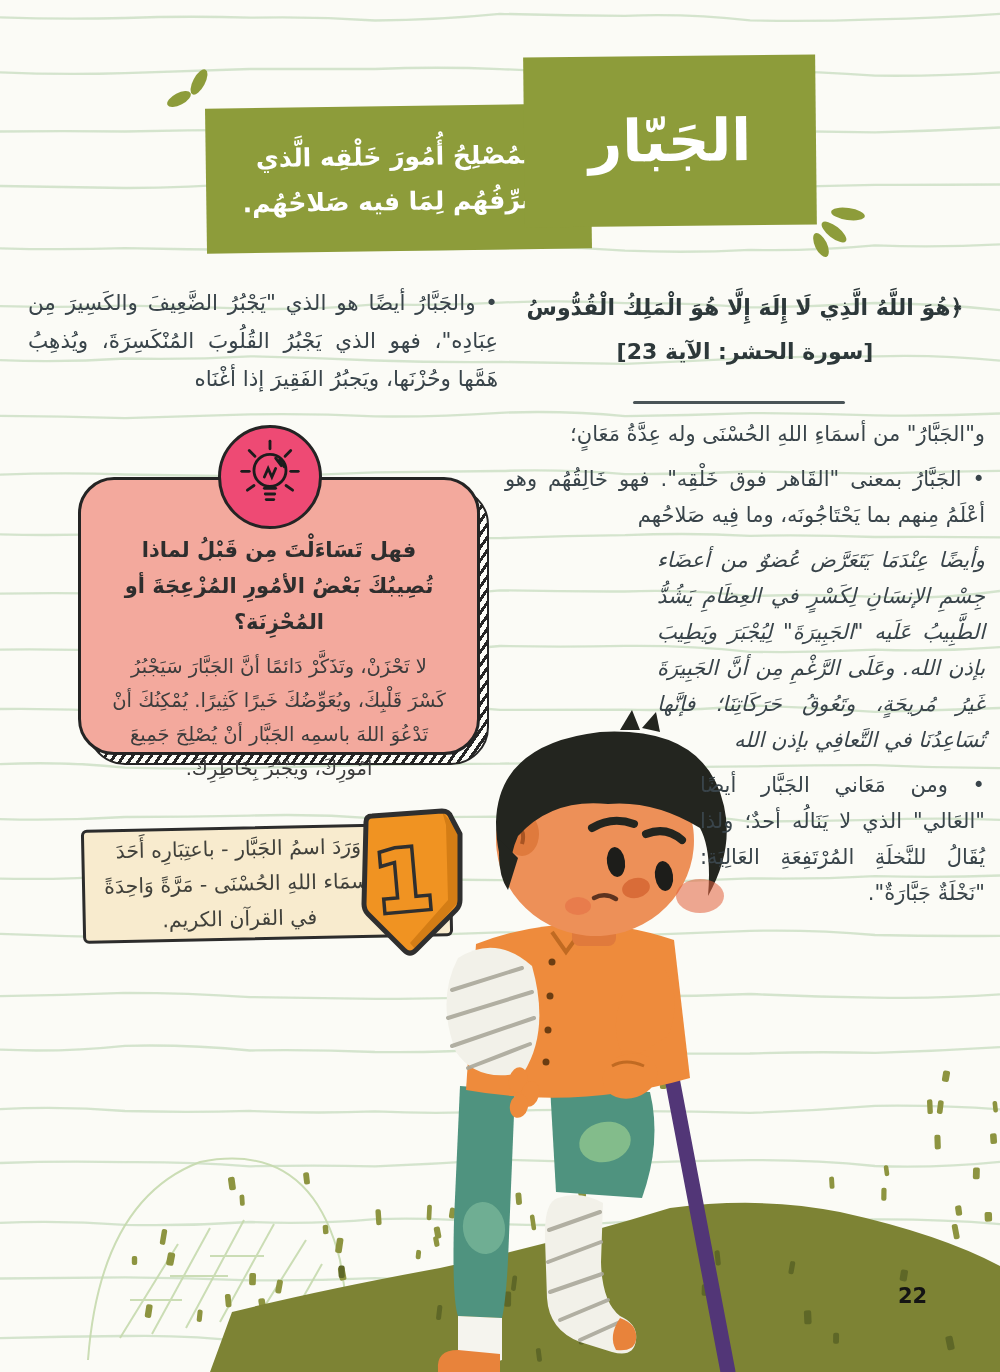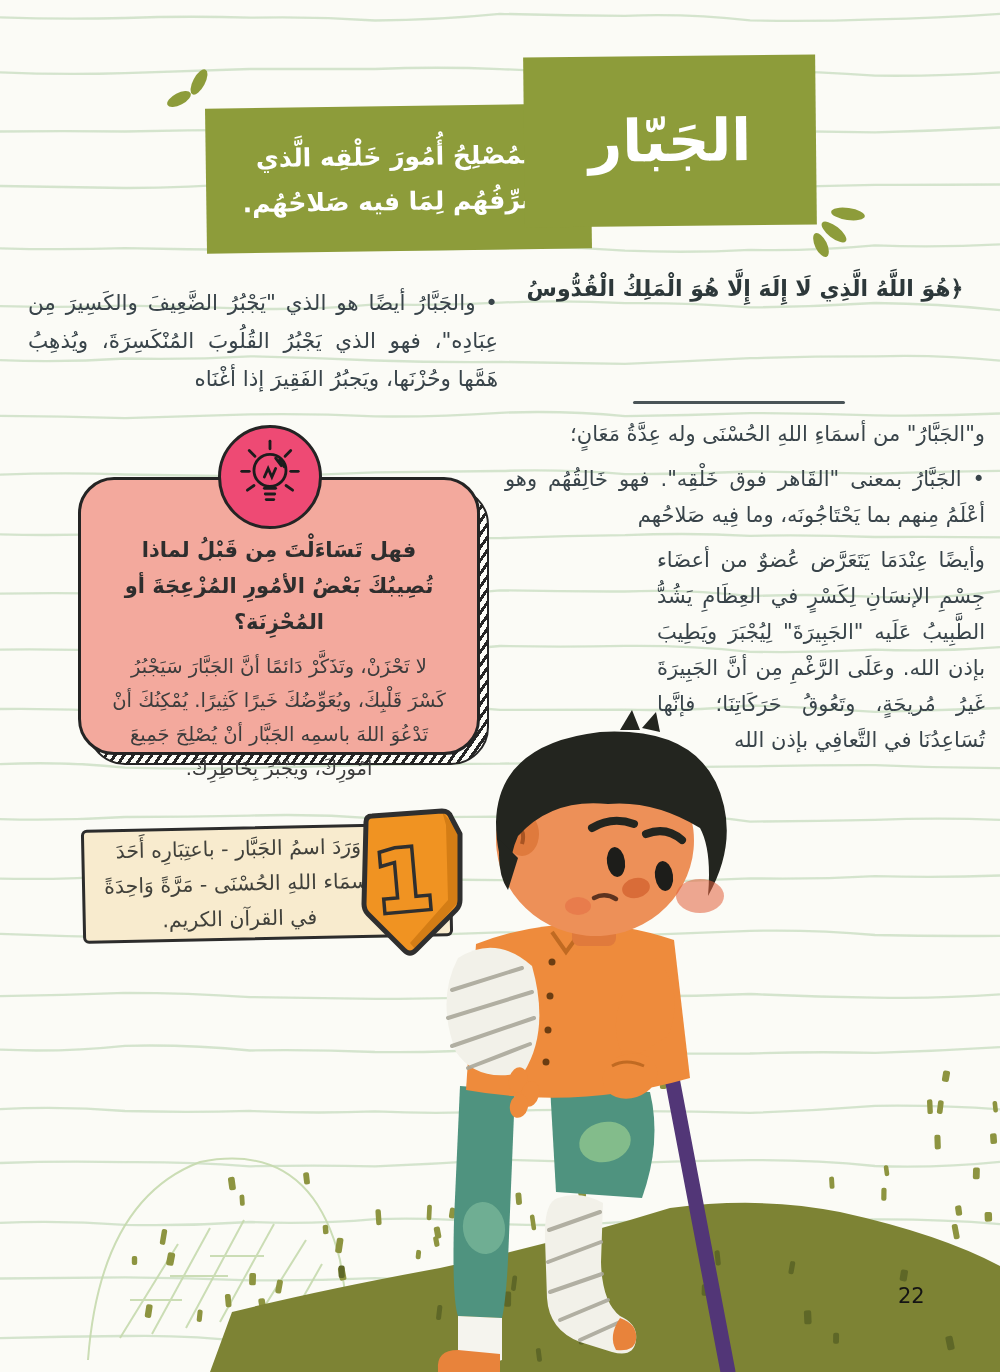--- a/index.html
+++ b/index.html
@@ -6,38 +6,38 @@
   body{width:1000px;height:1372px;background:#fbfbf6;font-family:"DejaVu Sans",sans-serif;overflow:hidden;}
   #page{position:relative;width:1000px;height:1372px;overflow:hidden;background:#fbfbf6;}
   #nb-lines{position:absolute;left:0;top:0;width:1000px;height:1372px;z-index:0;}
   #illustration{position:absolute;left:60px;top:700px;width:940px;height:672px;z-index:1;pointer-events:none;}
   .green-box{position:absolute;background:#8d9c3a;z-index:2;}
   #title-box{left:524px;top:56px;width:292px;height:170px;transform:rotate(-0.6deg);display:flex;align-items:center;justify-content:center;}
   #title-box .t{color:#fff;font-size:58px;font-weight:bold;line-height:1;}
   #subtitle-box{left:206px;top:106px;width:385px;height:145px;transform:rotate(-0.8deg);display:flex;flex-direction:column;align-items:center;justify-content:center;}
   #subtitle-box .s{color:#fff;font-size:25px;font-weight:bold;line-height:45px;white-space:nowrap;direction:rtl;}
   .leaf{position:absolute;z-index:2;}
-  #verse{position:absolute;left:500px;top:267px;width:490px;z-index:3;text-align:center;color:#2d383a;font-weight:bold;font-size:22px;line-height:44px;}
+  #verse{position:absolute;left:500px;top:286px;width:490px;z-index:3;text-align:center;color:#2d383a;font-weight:bold;font-size:22px;line-height:44px;}
   #verse .vline{white-space:nowrap;direction:rtl;}
   #verse-divider{position:absolute;left:633px;top:401px;width:212px;height:3px;background:#4a5457;border-radius:2px;z-index:3;}
   #right-col{position:absolute;left:505px;top:416px;width:480px;z-index:3;direction:rtl;}
   #right-col p{margin:0 0 9px 0;font-size:21px;line-height:36px;color:#39444a;text-align:justify;}
-  #right-col p.narrow1{margin-left:152px;}
+  #right-col p.narrow1{margin-left:152px;font-style:italic;}
   #right-col p.narrow2{margin-left:195px;}
   #left-par{position:absolute;left:28px;top:284px;width:470px;z-index:3;direction:rtl;font-size:21.5px;line-height:38px;color:#39444a;text-align:justify;}
   #tip-wrap{position:absolute;left:78px;top:477px;width:402px;height:278px;z-index:3;}
   #tip-shadow{position:absolute;left:9px;top:10px;width:100%;height:100%;border-radius:38px;background:repeating-linear-gradient(125deg,#262626 0 3px,#fdfdf8 3px 7.5px);border:2px solid #262626;box-sizing:border-box;}
   #tip-box{position:absolute;left:0;top:0;width:100%;height:100%;background:#f3a99d;border:3.5px solid #242424;border-radius:36px;box-sizing:border-box;padding:52px 26px 0 26px;}
   #tip-box .q{direction:rtl;text-align:center;font-weight:bold;font-size:21px;line-height:36px;color:#2e2e2e;margin:0;}
   #tip-box .b{direction:rtl;text-align:center;font-size:19.5px;line-height:34px;color:#3c3c3c;margin:10px 4px 0 4px;}
   #bulb-circle{position:absolute;left:218px;top:425px;width:104px;height:104px;border-radius:50%;background:#ee4a74;border:3.5px solid #242424;box-sizing:border-box;z-index:4;}
   #fact-box{position:absolute;left:82px;top:826px;width:370px;height:114px;background:#f8ebce;border:3px solid #2c2c2c;border-radius:6px;transform:rotate(-1.2deg);z-index:3;box-sizing:border-box;display:flex;align-items:center;justify-content:center;padding:8px 70px 8px 14px;}
   #fact-box .f{direction:rtl;text-align:center;font-size:20.5px;line-height:35px;color:#41413b;}
   #shield{position:absolute;left:344px;top:808px;width:132px;height:150px;z-index:4;}
-  #page-num{position:absolute;left:898px;top:1284px;z-index:4;font-size:21px;font-weight:normal;color:#141414;}
+  #page-num{position:absolute;left:898px;top:1284px;z-index:4;font-size:21px;font-weight:bold;color:#141414;}
 </style>
 </head>
 <body>
 
 <div id="page">
 
   <svg id="nb-lines">
       <path d="M0 17.4 Q63 19.7 125 18.0 Q188 15.7 250 17.7 Q313 16.2 375 20.5 Q438 19.9 500 13.8 Q563 15.5 625 15.8 Q688 13.4 750 20.4 Q813 21.6 875 19.3 Q938 18.3 1000 13.9" fill="none" stroke="#cfe1c9" stroke-width="2.3" opacity="0.9"></path>
       <path d="M0 72.3 Q63 75.1 125 73.1 Q188 71.0 250 69.0 Q313 68.9 375 69.0 Q438 66.5 500 69.1 Q563 71.4 625 75.6 Q688 77.3 750 71.4 Q813 70.9 875 75.6 Q938 76.4 1000 72.3" fill="none" stroke="#cfe1c9" stroke-width="2.3" opacity="0.9"></path>
       <path d="M0 131.5 Q63 130.8 125 131.5 Q188 129.8 250 129.8 Q313 132.6 375 132.9 Q438 135.0 500 127.5 Q563 126.5 625 127.8 Q688 130.3 750 130.6 Q813 131.5 875 132.3 Q938 130.7 1000 127.5" fill="none" stroke="#cfe1c9" stroke-width="2.3" opacity="0.9"></path>
@@ -262,27 +262,29 @@
     <ellipse cx="13" cy="31" rx="6" ry="13" fill="#8d9c3a" transform="rotate(62 13 31)"></ellipse>
   </svg>
   <svg class="leaf" style="left:810px;top:202px;width:64px;height:58px;" viewBox="0 0 64 58">
     <ellipse cx="38" cy="12" rx="17" ry="6" fill="#8d9c3a" transform="rotate(8 38 12)"></ellipse>
     <ellipse cx="24" cy="30" rx="15" ry="6" fill="#8d9c3a" transform="rotate(38 24 30)"></ellipse>
     <ellipse cx="11" cy="43" rx="13" ry="6" fill="#8d9c3a" transform="rotate(64 11 43)"></ellipse>
   </svg>
 
   <div id="verse">
     <div class="vline">﴿هُوَ اللَّهُ الَّذِي لَا إِلَهَ إِلَّا هُوَ الْمَلِكُ الْقُدُّوسُ</div>
+    <div class="vline">[سورة الحشر: الآية 23]</div>
   </div>
   <div id="verse-divider"></div>
 
   <div id="right-col">
     <p>و"الجَبَّارُ" من أسمَاءِ اللهِ الحُسْنَى وله عِدَّةُ مَعَانٍ؛</p>
     <p>• الجَبَّارُ بمعنى "القَاهر فوق خَلْقِه". فهو خَالِقُهُم وهو أعْلَمُ مِنهم بما يَحْتَاجُونَه، وما فِيه صَلاحُهم</p>
     <p class="narrow1">وأيضًا عِنْدَمَا يَتَعَرَّض عُضوٌ من أعضَاء جِسْمِ الإنسَانِ لِكَسْرٍ في العِظَامِ يَشُدُّ الطَّبِيبُ عَلَيه "الجَبِيرَةَ" لِيُجْبَرَ ويَطِيبَ بإذن الله. وعَلَى الرَّغْمِ مِن أنَّ الجَبِيرَةَ غَيرُ مُريحَةٍ، وتَعُوقُ حَرَكَاتِنَا؛ فإنَّها تُسَاعِدُنَا في التَّعافِي بإذن الله</p>
+    <p class="narrow2">• ومن مَعَاني الجَبَّار أيضًا "العَالي" الذي لا يَنَالُه أحدٌ؛ ولذا يُقَالُ للنَّخلَةِ المُرْتَفِعَةِ العَالِيَة: "نَخْلَةٌ جَبَّارَةٌ".</p>
   </div>
 
   <div id="left-par">• والجَبَّارُ أيضًا هو الذي "يَجْبُرُ الضَّعِيفَ والكَسِيرَ مِن عِبَادِه"، فهو الذي يَجْبُرُ القُلُوبَ المُنْكَسِرَةَ، ويُذهِبُ هَمَّها وحُزْنَها، ويَجبُرُ الفَقِيرَ إذا أغْنَاه</div>
 
   <div id="tip-wrap">
     <div id="tip-shadow"></div>
     <div id="tip-box">
       <p class="q">فهل تَسَاءَلْتَ مِن قَبْلُ لماذا تُصِيبُكَ بَعْضُ الأمُورِ المُزْعِجَةَ أو المُحْزِنَة؟</p>
       <p class="b">لا تَحْزَنْ، وتَذَكَّرْ دَائمًا أنَّ الجَبَّارَ سَيَجْبُرُ كَسْرَ قَلْبِكَ، ويُعَوِّضُكَ خَيرًا كَثِيرًا. يُمْكِنُكَ أنْ تَدْعُوَ اللهَ باسمِه الجَبَّار أنْ يُصْلِحَ جَمِيعَ أمُورِكَ، ويَجْبُرَ بِخَاطِرِكَ.</p>
     </div>

